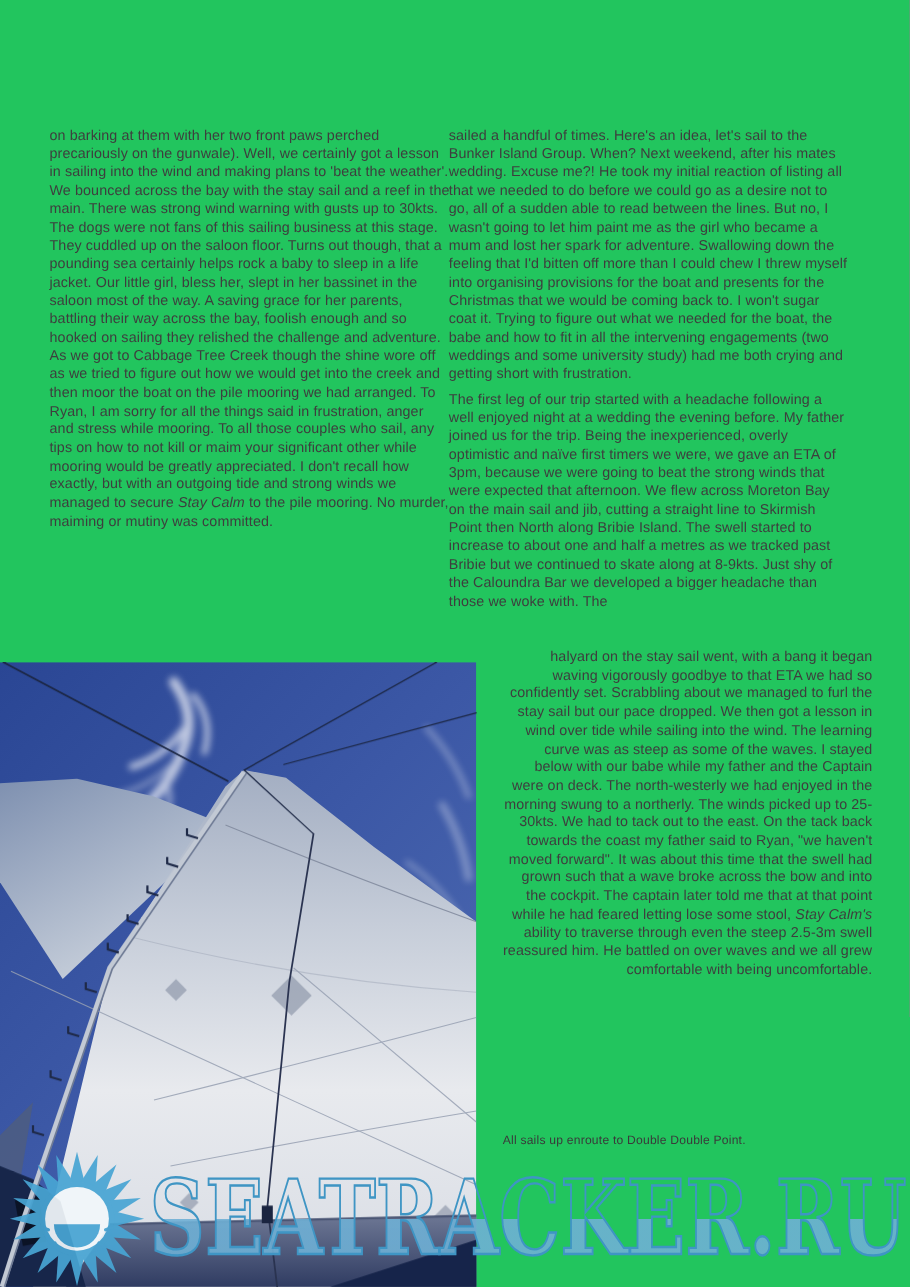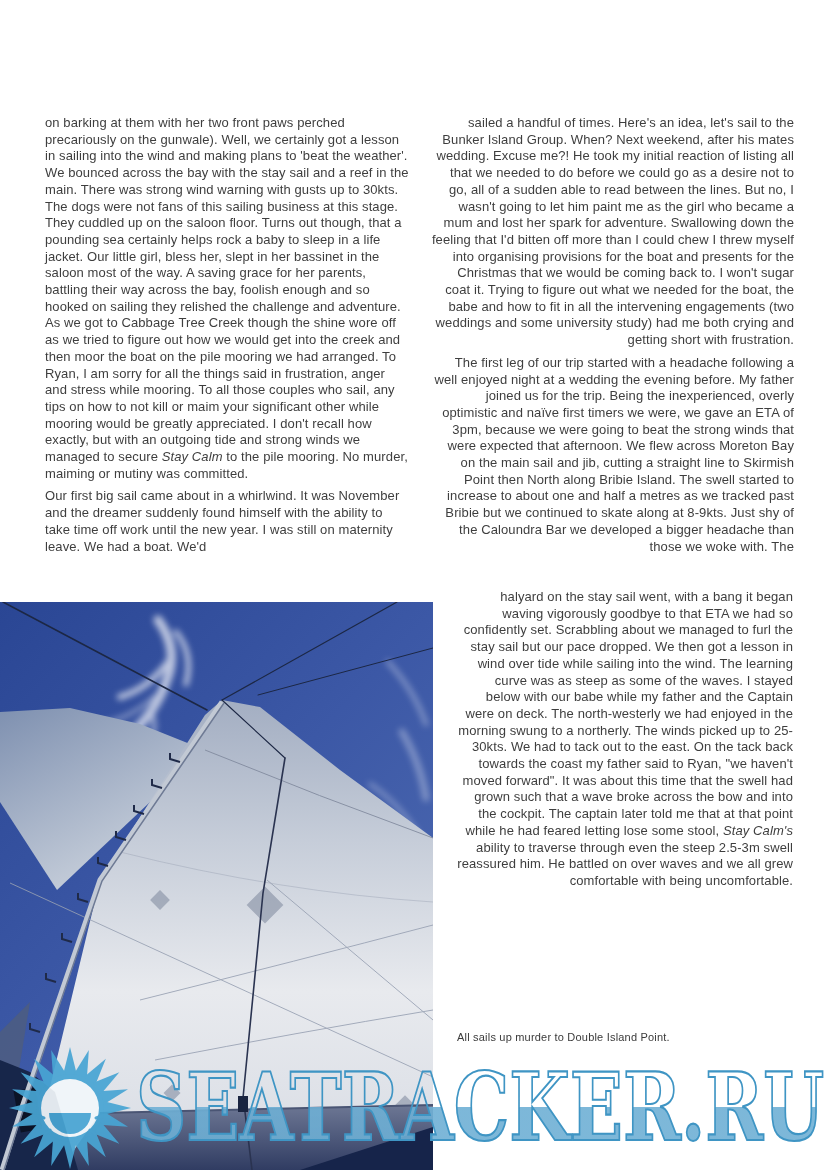--- a/index.html
+++ b/index.html
@@ -1,33 +1,33 @@
 <!DOCTYPE html>
 <html><head>
 <meta charset="utf-8">
 <style>
   html,body{margin:0;padding:0;background:#888;}
   .page{
     position:relative;
     width:827px;height:1170px;
     margin:0 auto;
-    background:#ffffff;
+    background:#22c55e;
     overflow:hidden;
     font-family:"Liberation Sans", sans-serif;
   }
   .col{
     position:absolute;
     font-size:13px;
     line-height:16.7px;
     color:#3e3e3e;
     letter-spacing:0.1px;
   }
   .col p{margin:0 0 6px 0;}
   .col-left{left:45px;top:115px;width:364px;}
-  .col-right-top{left:430px;top:115px;width:364px;text-align:right;}
+  .col-right-top{left:408px;top:115px;width:364px;}
   .col-right-wrap{left:457px;top:589px;width:336px;text-align:right;}
   .caption{
     position:absolute;
     left:457px;top:1030px;width:330px;
     font-size:11px;line-height:14px;color:#3a3a3a;
     letter-spacing:0.2px;
   }
   .photo{
     position:absolute;left:0;top:602px;width:433px;height:568px;
   }
@@ -37,33 +37,32 @@
     pointer-events:none;
   }
 </style>
 </head>
 <body>
 
 <div class="page">
 
   <div class="col col-left">
       <p>on barking at them with her two front paws perched precariously on the gunwale). Well, we certainly got a lesson in sailing into the wind and making plans to 'beat the weather'. We bounced across the bay with the stay sail and a reef in the main. There was strong wind warning with gusts up to 30kts. The dogs were not fans of this sailing business at this stage. They cuddled up on the saloon floor. Turns out though, that a pounding sea certainly helps rock a baby to sleep in a life jacket. Our little girl, bless her, slept in her bassinet in the saloon most of the way. A saving grace for her parents, battling their way across the bay, foolish enough and so hooked on sailing they relished the challenge and adventure. As we got to Cabbage Tree Creek though the shine wore off as we tried to figure out how we would get into the creek and then moor the boat on the pile mooring we had arranged. To Ryan, I am sorry for all the things said in frustration, anger and stress while mooring. To all those couples who sail, any tips on how to not kill or maim your significant other while mooring would be greatly appreciated. I don't recall how exactly, but with an outgoing tide and strong winds we managed to secure <i>Stay Calm</i> to the pile mooring. No murder, maiming or mutiny was committed.</p>
-      <p>Our first big sail came about in a whirlwind. It was November and the dreamer suddenly found himself with the ability to take time off work until the new year. I was still on maternity leave. We had a boat. We'd</p>
     </div>
 
   <div class="col col-right-top">
       <p>sailed a handful of times. Here's an idea, let's sail to the Bunker Island Group. When? Next weekend, after his mates wedding. Excuse me?! He took my initial reaction of listing all that we needed to do before we could go as a desire not to go, all of a sudden able to read between the lines.  But no, I wasn't going to let him paint me as the girl who became a mum and lost her spark for adventure. Swallowing down the feeling that I'd bitten off more than I could chew I threw myself into organising provisions for the boat and presents for the Christmas that we would be coming back to. I won't sugar coat it. Trying to figure out what we needed for the boat, the babe and how to fit in all the intervening engagements (two weddings and some university study) had me both crying and getting short with frustration.</p>
       <p>The first leg of our trip started with a headache following a well enjoyed night at a wedding the evening before. My father joined us for the trip. Being the inexperienced, overly optimistic and naïve first timers we were, we gave an ETA of 3pm, because we were going to beat the strong winds that were expected that afternoon. We flew across Moreton Bay on the main sail and jib, cutting a straight line to Skirmish Point then North along Bribie Island. The swell started to increase to about one and half a metres as we tracked past Bribie but we continued to skate along at 8-9kts. Just shy of the Caloundra Bar we developed a bigger headache than those we woke with. The</p>
     </div>
 
   <div class="col col-right-wrap">
       <p>halyard on the stay sail went, with a bang it began waving vigorously goodbye to that ETA we had so confidently set. Scrabbling about we managed to furl the stay sail but our pace dropped. We then got a lesson in wind over tide while sailing into the wind. The learning curve was as steep as some of the waves. I stayed below with our babe while my father and the Captain were on deck. The north-westerly we had enjoyed in the morning swung to a northerly.  The winds picked up to 25-30kts. We had to tack out to the east. On the tack back towards the coast my father said to Ryan, "we haven't moved forward". It was about this time that the swell had grown such that a wave broke across the bow and into the cockpit. The captain later told me that at that point while he had feared letting lose some stool, <i>Stay Calm's</i> ability to traverse through even the steep 2.5-3m swell reassured him. He battled on over waves and we all grew comfortable with being uncomfortable.</p>
     </div>
 
-  <div class="caption">All sails up murder to Double Island Point.</div>
+  <div class="caption">All sails up enroute to Double Double Point.</div>
 
   <div class="photo">
     <svg width="433" height="568" viewBox="0 0 433 568">
       <defs>
         <linearGradient id="skyG" x1="0" y1="0" x2="0.8" y2="1">
           <stop offset="0" stop-color="#2a4694"></stop>
           <stop offset="0.5" stop-color="#3c58a6"></stop>
           <stop offset="1" stop-color="#4f6cb2"></stop>
         </linearGradient>
         <linearGradient id="leftSailG" x1="0" y1="0" x2="0.6" y2="1">

